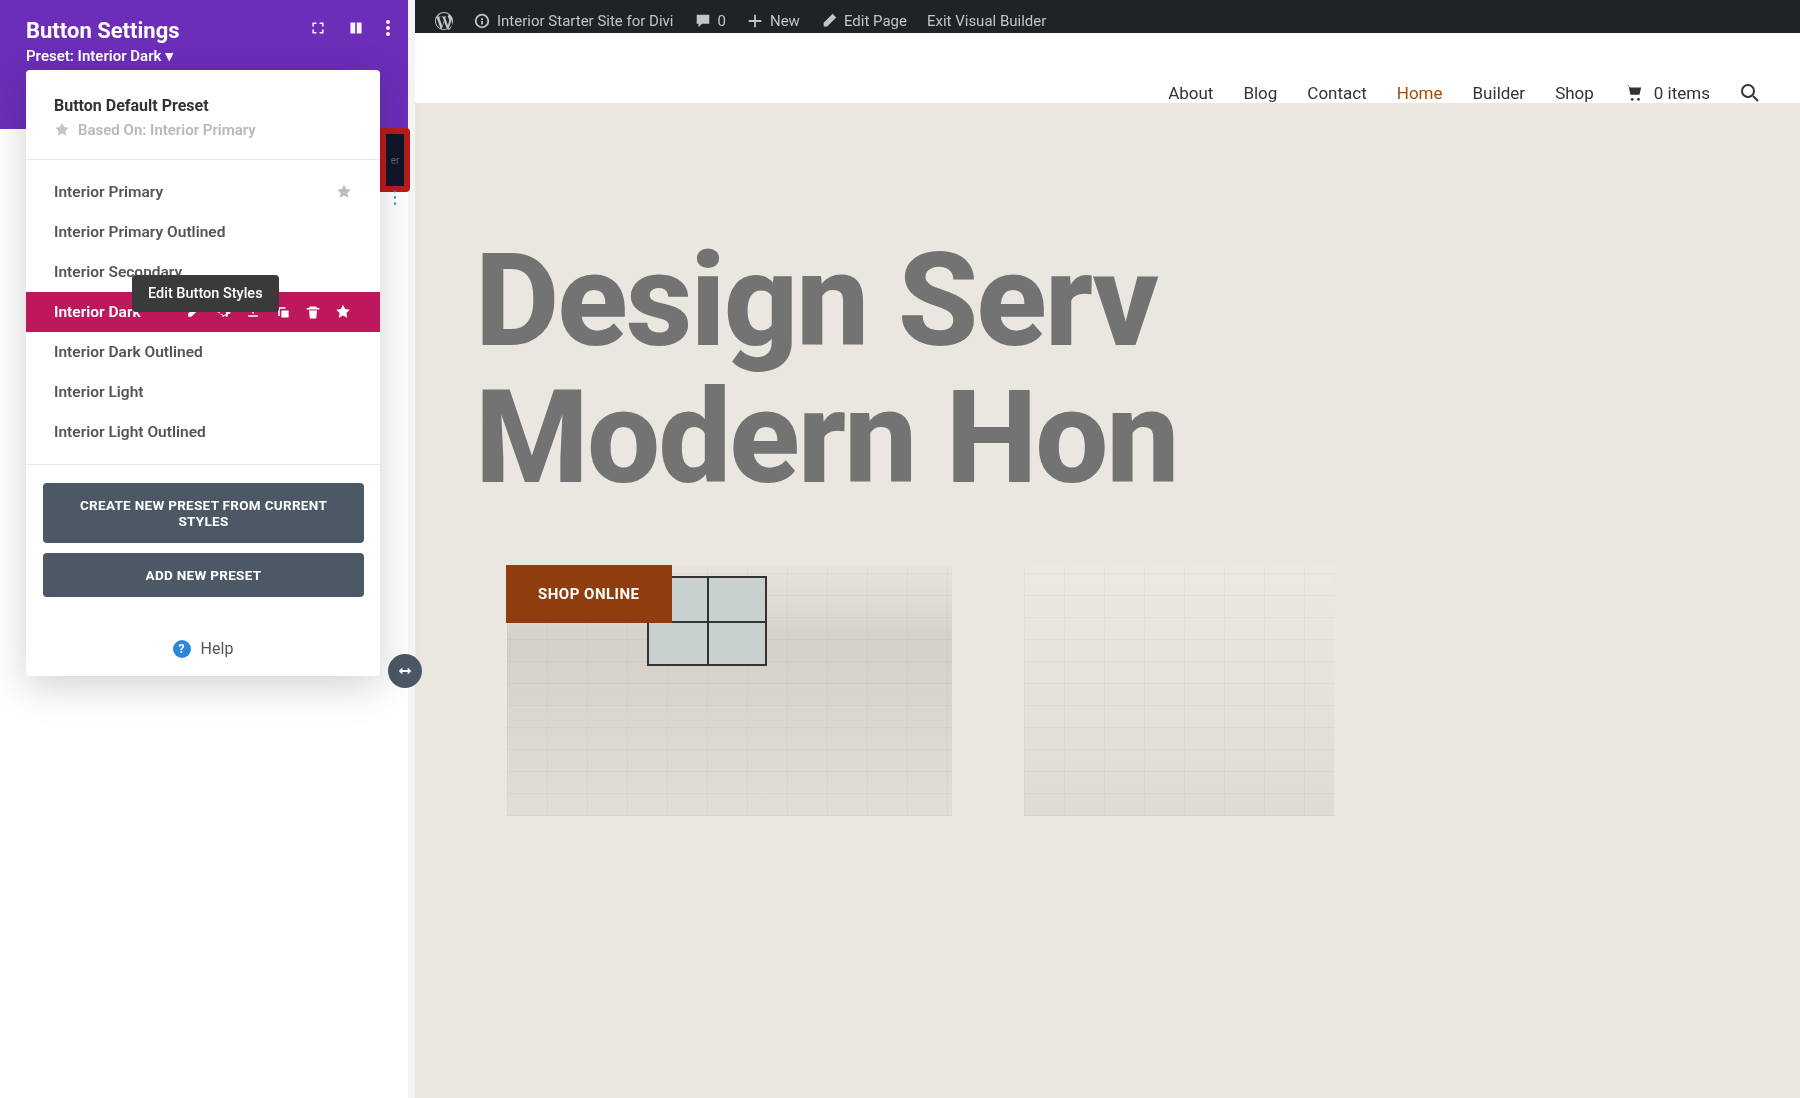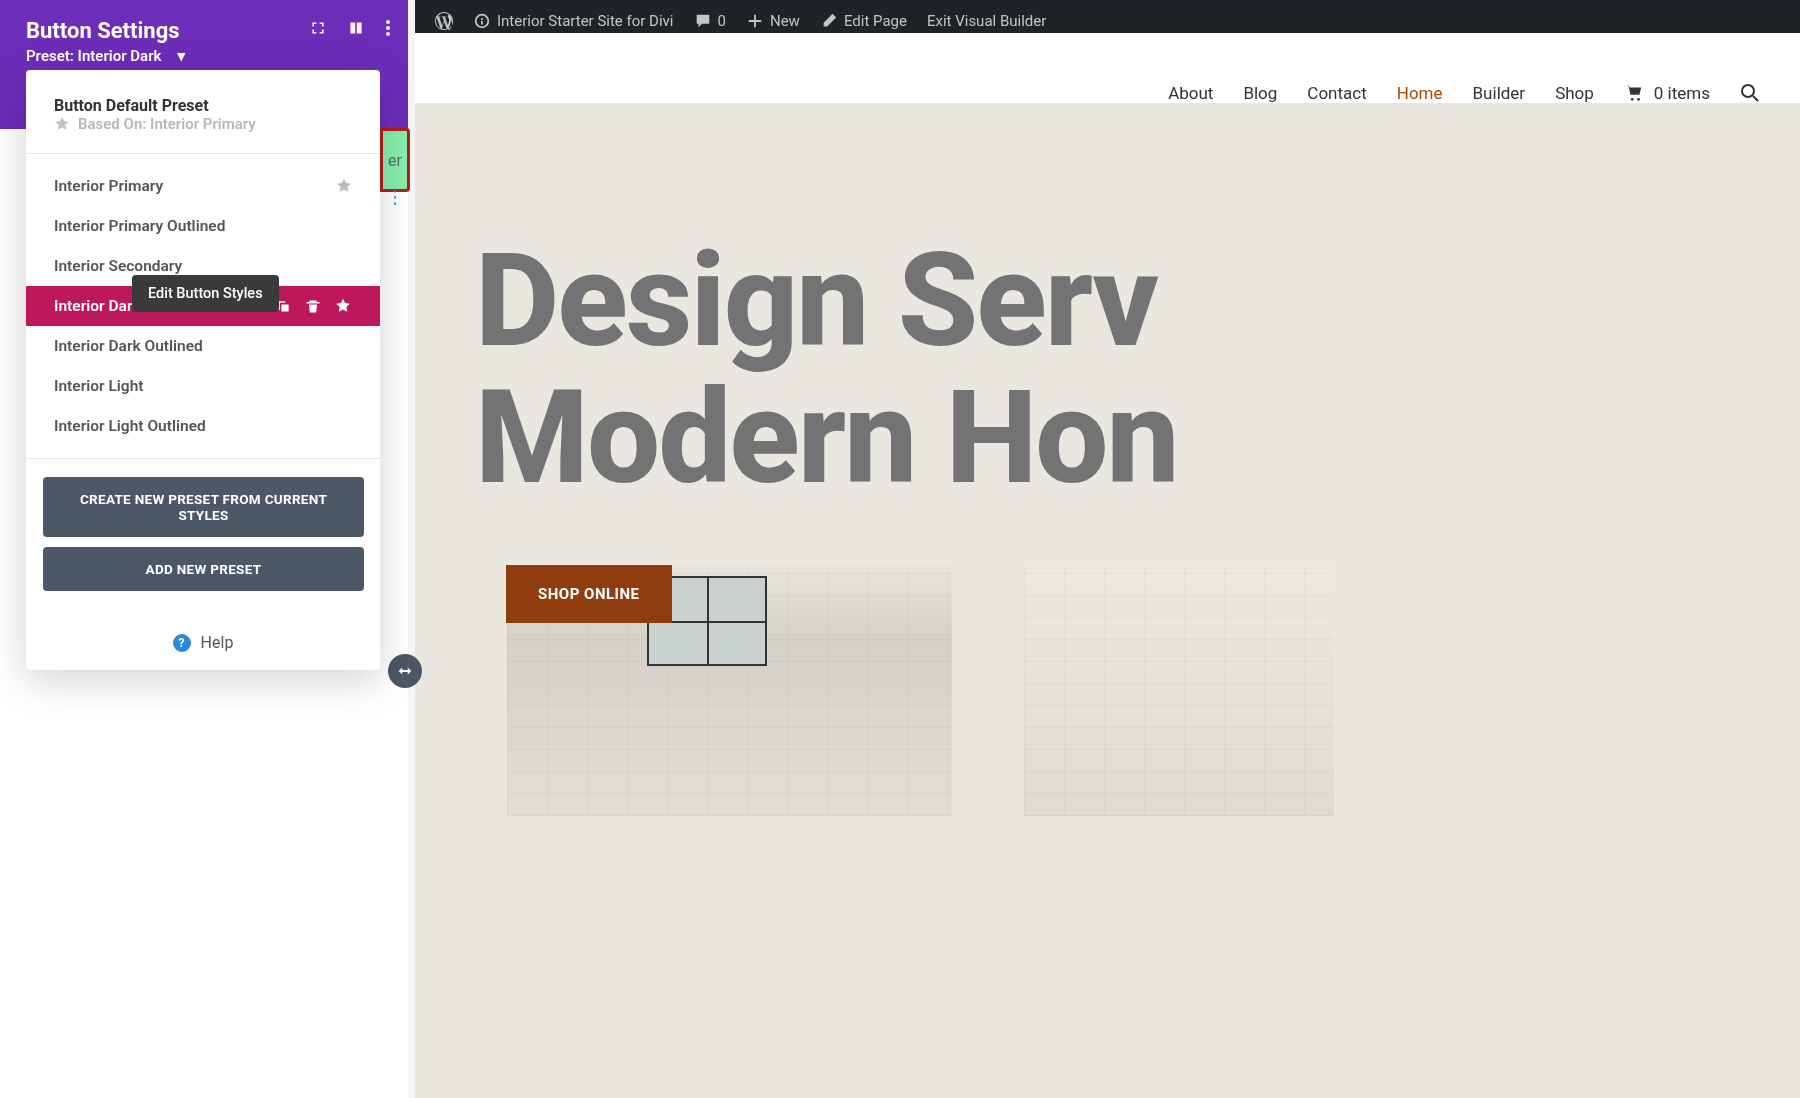--- a/index.html
+++ b/index.html
@@ -26,48 +26,48 @@
     .window { position:absolute; top:10px; left:140px; width:120px; height:90px; background:#c8d0d0; border:2px solid #333; }
     .window::before, .window::after { content:''; position:absolute; background:#333; }
     .window::before { left:50%; top:0; bottom:0; width:2px; }
     .window::after { top:50%; left:0; right:0; height:2px; }
     .shop-btn { position: absolute; top: -1px; left: -1px; background: #8f3d0f; color: #fff; padding: 20px 32px; font-weight: 700; font-size: 15px; letter-spacing: 0.5px; }
     
     
     .settings-panel { position: absolute; top: 0; left: 0; width: 408px; height: 100%; background: #fff; }
     .panel-header { background: #6c2eb9; color: #fff; padding: 18px 26px 14px 26px; position: relative; }
     .panel-title { font-size: 22px; font-weight: 700; margin-bottom: 4px; }
-    .preset-label { font-size: 15px; font-weight: 600; display: flex; align-items: center; gap: 16px; }
+    .preset-label { font-size: 15px; font-weight: 600; display: flex; align-items: center; gap: 4px; }
     .panel-header .header-icons { position: absolute; right: 18px; top: 20px; display: flex; gap: 22px; align-items: center; }
     .panel-header .header-icons span { cursor: pointer; opacity: 0.95; }
     .purple-tab-bar { background: #6c2eb9; height: 50px; }
     
     
     .preset-dropdown { position: absolute; top: 70px; left: 26px; width: 354px; background: #fff; border-radius: 4px; box-shadow: 0 10px 40px rgba(0,0,0,0.18); z-index: 50; }
     .dropdown-header { padding: 26px 28px 20px 28px; border-bottom: 1px solid #e8e8e8; }
-    .dropdown-header .h-title { font-size: 16px; font-weight: 700; color: #333; margin-bottom: 0; }
+    .dropdown-header .h-title { font-size: 16px; font-weight: 700; color: #333; margin-bottom: 6px; }
     .dropdown-header .h-sub { display: flex; align-items: center; gap: 8px; font-size: 15px; font-weight: 600; color: #b8b8b8; }
     .preset-list { padding: 12px 0; }
     .preset-item { padding: 11px 28px; font-size: 15.5px; font-weight: 600; color: #555; cursor: pointer; position: relative; display: flex; align-items: center; justify-content: space-between; }
     .preset-item.selected { background: #be185d; color: #fff; }
     .preset-item .star-right { color: #bdbdbd; }
     .preset-item .actions { display: flex; gap: 12px; align-items: center; }
     .preset-item .actions .act { width: 18px; height: 18px; display: flex; align-items: center; justify-content: center; cursor: pointer; position: relative; }
     .preset-item .actions svg { fill: #fff; width: 16px; height: 16px; }
     .lost-indicator { position: absolute; top: -3px; right: -5px; width: 6px; height: 6px; border-radius: 50%; background: #ff9800; }
     
     .tooltip { position: absolute; top: 275px; left: 132px; background: #3a3a3a; color: #fff; padding: 10px 16px; border-radius: 4px; font-size: 14.5px; font-weight: 500; z-index: 100; white-space: nowrap; }
     
     .dropdown-footer { padding: 18px 16px 14px 17px; border-top: 1px solid #e8e8e8; }
     .footer-btn { display: block; width: 100%; text-align: center; background: #4c5866; color: #fff; padding: 14px; font-size: 13.5px; font-weight: 700; letter-spacing: 0.3px; border: none; border-radius: 4px; cursor: pointer; margin-bottom: 10px; }
     .help-row { text-align: center; padding: 18px; font-size: 16px; color: #555; display: flex; align-items: center; justify-content: center; gap: 10px; }
     .help-icon { width: 18px; height: 18px; border-radius: 50%; background: #2b87da; color: #fff; display: flex; align-items: center; justify-content: center; font-size: 12px; font-weight: 700; }
     
     
-    .side-peek { position: absolute; left: 380px; top: 128px; width: 30px; height: 64px; background: #86efac; border: 3px solid #b91c1c; border-radius: 0 4px 4px 0; z-index: 10; display: flex; flex-direction: column; justify-content: center; align-items: center; font-size: 16px; color: #666; padding: 4px; }
+    .side-peek { position: absolute; left: 380px; top: 128px; width: 30px; height: 64px; background: #0f172a; border: 6px solid #b91c1c; border-radius: 0 4px 4px 0; z-index: 10; display: flex; flex-direction: column; justify-content: center; align-items: center; font-size: 10px; color: #666; padding: 4px; }
     .side-dots { position: absolute; left: 386px; top: 186px; z-index: 20; color: #2b87da; font-size: 18px; }
     
     .resize-handle { position: absolute; left: 388px; top: 654px; width: 34px; height: 34px; border-radius: 50%; background: #4c5866; display: flex; align-items: center; justify-content: center; z-index: 30; cursor: ew-resize; }
     .resize-handle svg { fill: #fff; width: 18px; height: 18px; }
     svg { display:block; }
   </style>
 </head>
 <body>
 
 <div class="wp-admin-bar">

